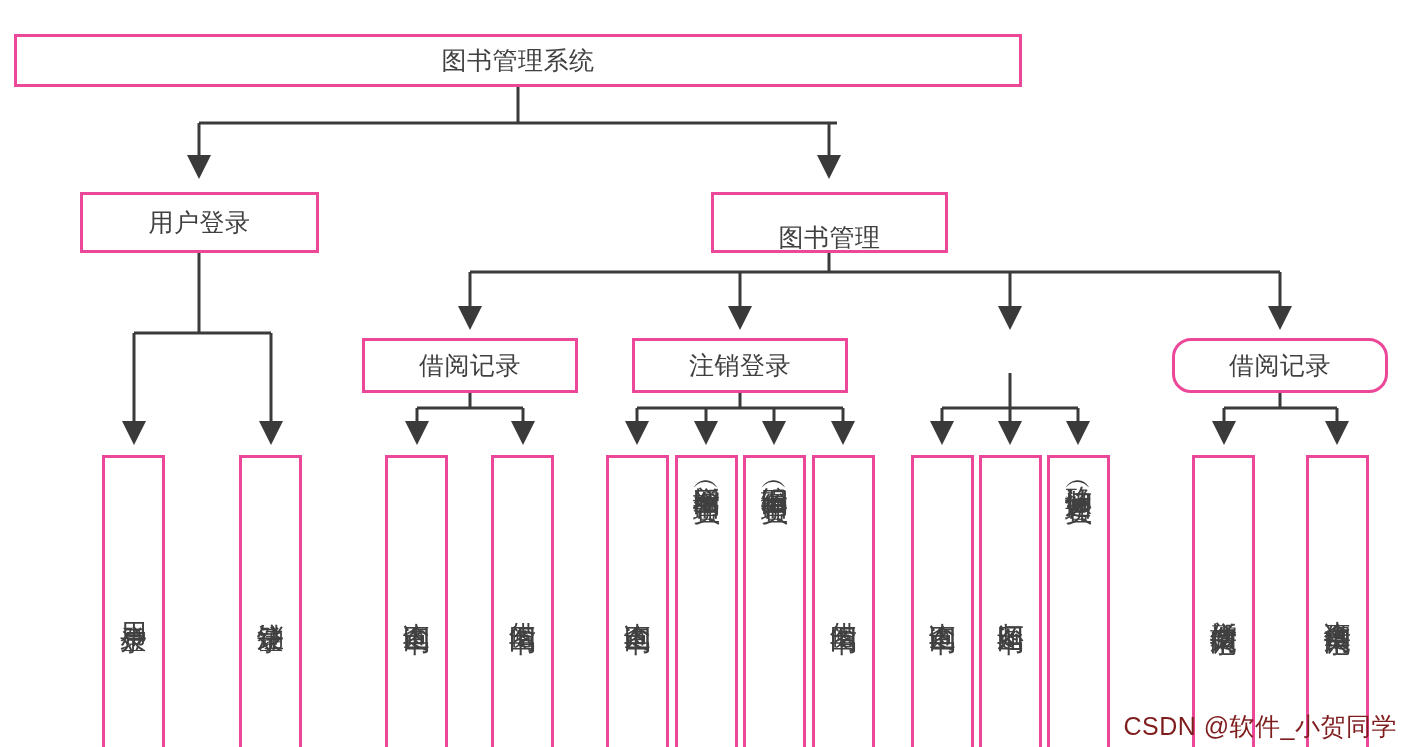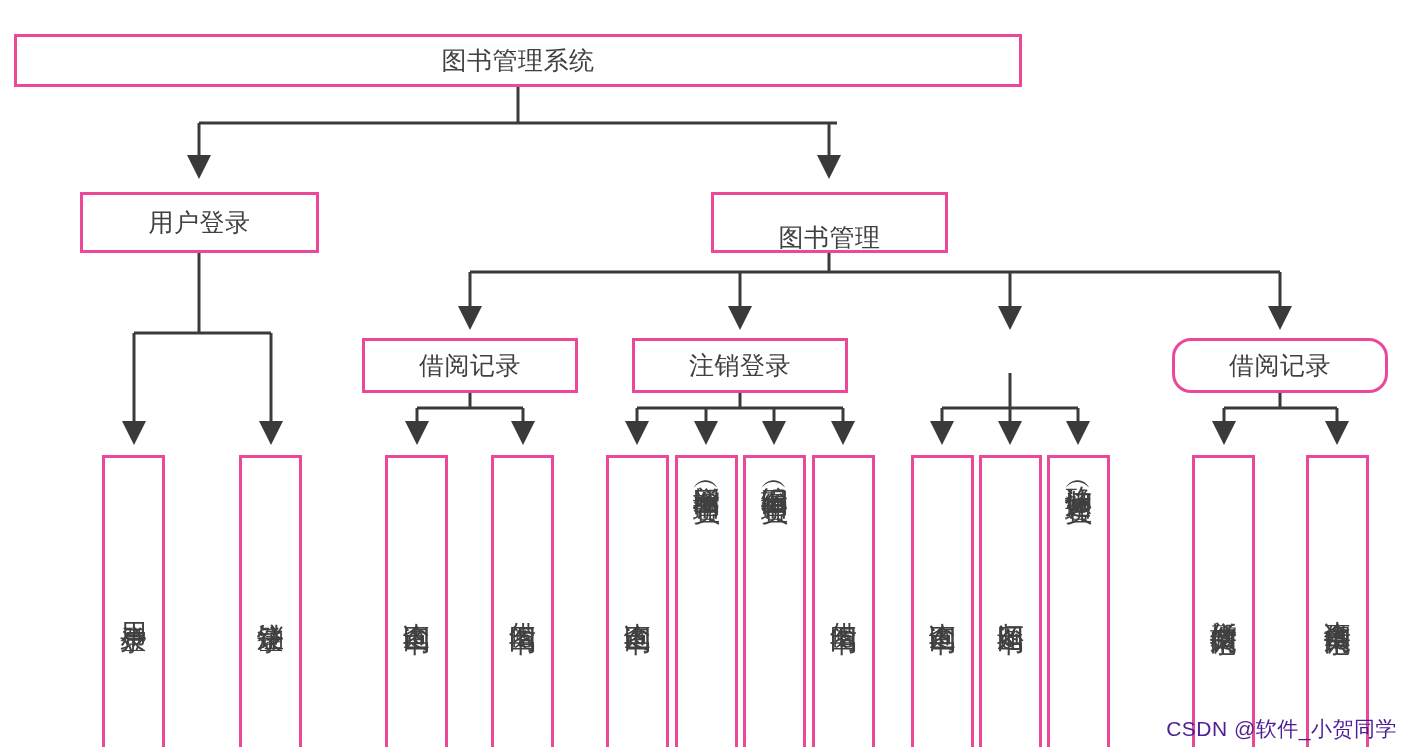--- a/index.html
+++ b/index.html
@@ -61,22 +61,22 @@
     text-orientation: upright;
     font-size: 27px;
     line-height: 1.12;
     letter-spacing: 2px;
     white-space: nowrap;
   }
   #watermark {
     position: absolute;
     right: 8px;
     bottom: 4px;
-    font-size: 21px;
-    color: #4c1d95;
+    font-size: 25px;
+    color: #7f1d1d;
     letter-spacing: 0.5px;
     white-space: nowrap;
     pointer-events: none;
   }
 </style>
 </head>
 <body>
 
 <div id="canvas">
 

